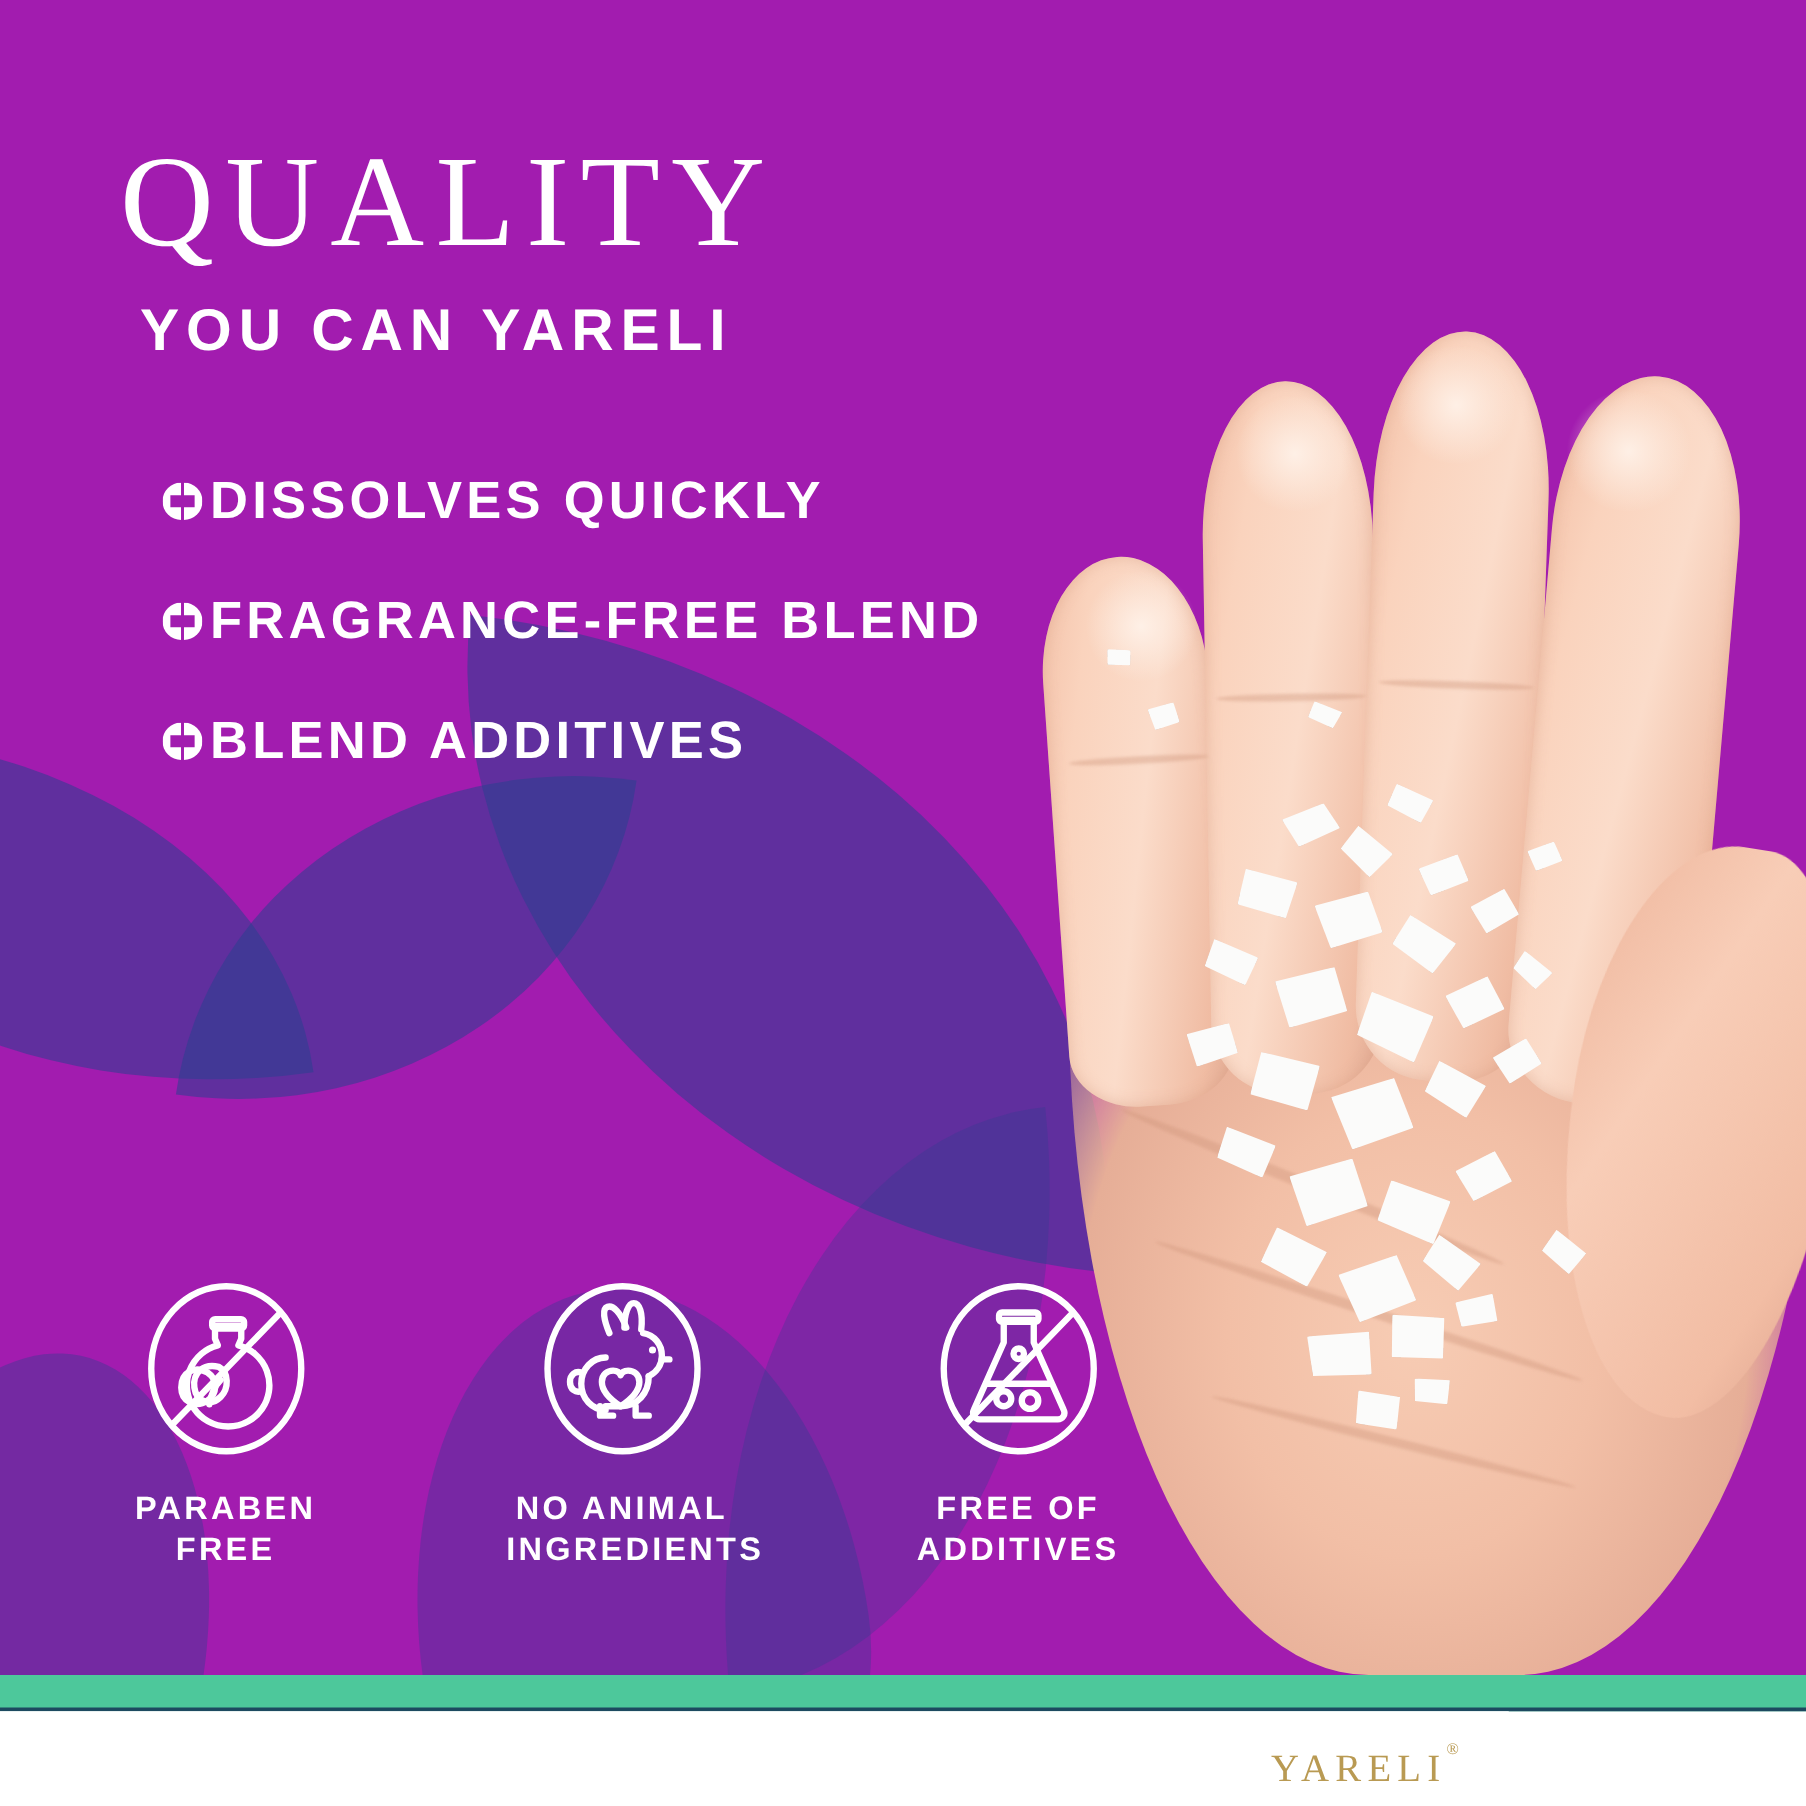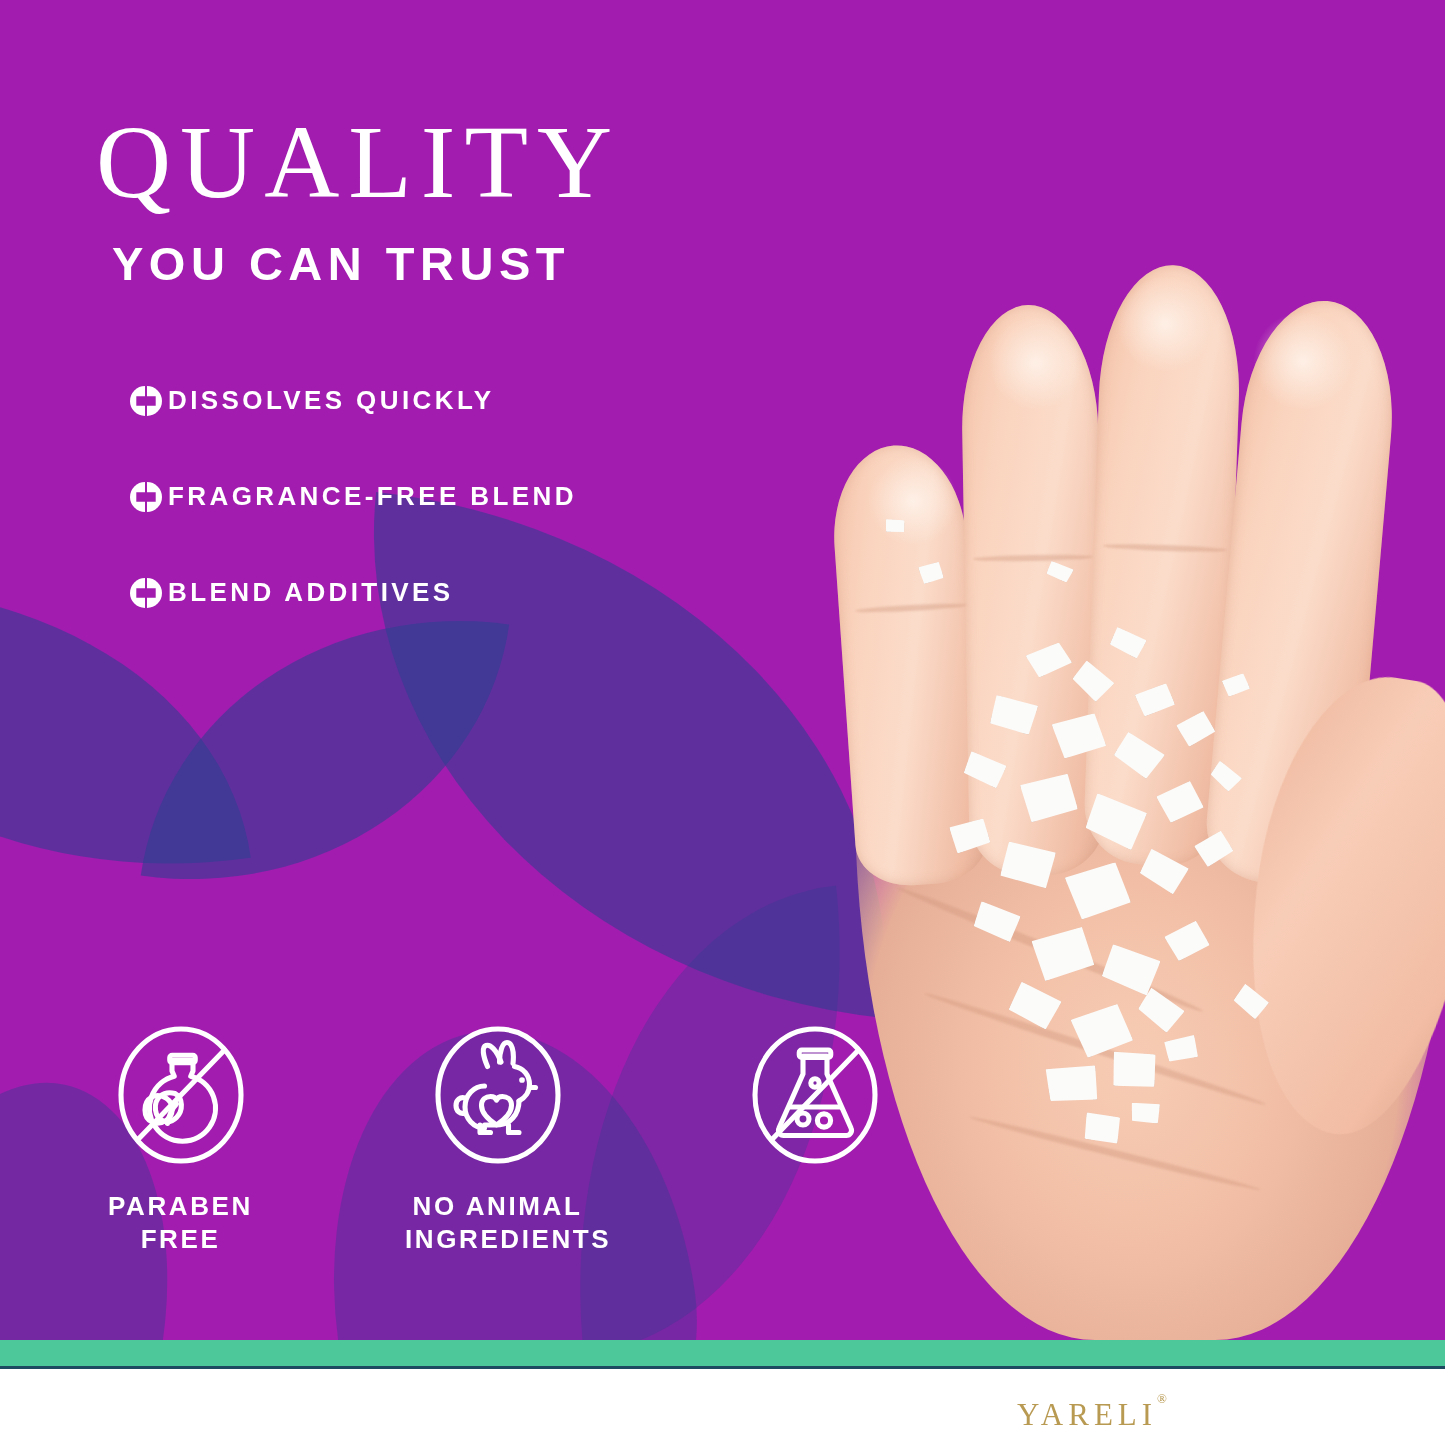--- a/index.html
+++ b/index.html
@@ -150,21 +150,21 @@
     border-radius: 100% 0 0 100% / 50% 0 0 50%;
     clip-path: polygon(0% 0%, 100% 0%, 100% 34%, 42% 34%, 42% 66%, 100% 66%, 100% 100%, 0% 100%);
   }
   .bullet-icon .half.right {
     right: 0;
     border-radius: 0 100% 100% 0 / 0 50% 50% 0;
     clip-path: polygon(0% 0%, 100% 0%, 100% 100%, 0% 100%, 0% 66%, 58% 66%, 58% 34%, 0% 34%);
   }
   .bullet-text {
     color: #ffffff;
-    font-size: 26px;
+    font-size: 42px;
     font-weight: 700;
     letter-spacing: 3.4px;
     white-space: nowrap;
   }
 
   
   .badges {
     position: absolute;
     left: 88px;
     top: 1020px;
@@ -295,21 +295,21 @@
         <div class="flake" style="left:350px; top:790px; width:34px; height:28px; clip-path:polygon(12% 0,100% 24%,82% 100%,0 70%); transform:rotate(-26deg);"></div>
         <div class="flake" style="left:268px; top:868px; width:38px; height:30px; clip-path:polygon(0 14%,88% 0,100% 86%,14% 100%); transform:rotate(16deg);"></div>
         <div class="flake" style="left:316px; top:856px; width:30px; height:24px; clip-path:polygon(8% 0,100% 22%,84% 100%,0 74%); transform:rotate(-8deg);"></div>
         <div class="flake" style="left:70px;  top:274px; width:20px; height:14px; clip-path:polygon(0 12%,92% 0,100% 84%,10% 100%); transform:rotate(8deg);"></div>
         <div class="flake" style="left:420px; top:744px; width:32px; height:26px; clip-path:polygon(6% 0,100% 18%,88% 100%,0 78%); transform:rotate(30deg);"></div>
         <div class="flake" style="left:408px; top:430px; width:26px; height:20px; clip-path:polygon(0 16%,86% 0,100% 82%,14% 100%); transform:rotate(-12deg);"></div>
       </div>
     </div>
 
     <div class="headline">QUALITY</div>
-    <div class="subhead">YOU CAN TRUST</div>
+    <div class="subhead">YOU CAN YARELI</div>
 
     <div class="bullets">
 
       <div class="bullet-row">
         <span class="bullet-icon">
           <span class="half left"></span>
             <span class="half right"></span>
         </span>
         <span class="bullet-text">DISSOLVES QUICKLY</span>
       </div>
@@ -377,20 +377,22 @@
             <ellipse cx="50" cy="50" rx="40" ry="44"></ellipse>
             <line x1="21" y1="80" x2="79" y2="20"></line>
             <path d="M42 24h16v12l16 36a3.5 3.5 0 0 1-3.2 5H29.2a3.5 3.5 0 0 1-3.2-5l16-36z"></path>
             <rect x="39.5" y="20" width="21" height="5" rx="1.6"></rect>
             <line x1="33" y1="58" x2="67" y2="58"></line>
             <circle cx="42" cy="66" r="4"></circle>
             <circle cx="56" cy="67" r="4.4"></circle>
             <circle cx="50" cy="42" r="2.8"></circle>
           </g>
         </svg>
+        <div class="badge-label">FREE OF
+ADDITIVES</div>
       </div>
     </div>
   </div>
 
   <div class="green-stripe"></div>
 
   <div class="footer">
     <div class="brand"><span>YARELI</span><sup>®</sup></div>
   </div>
 

